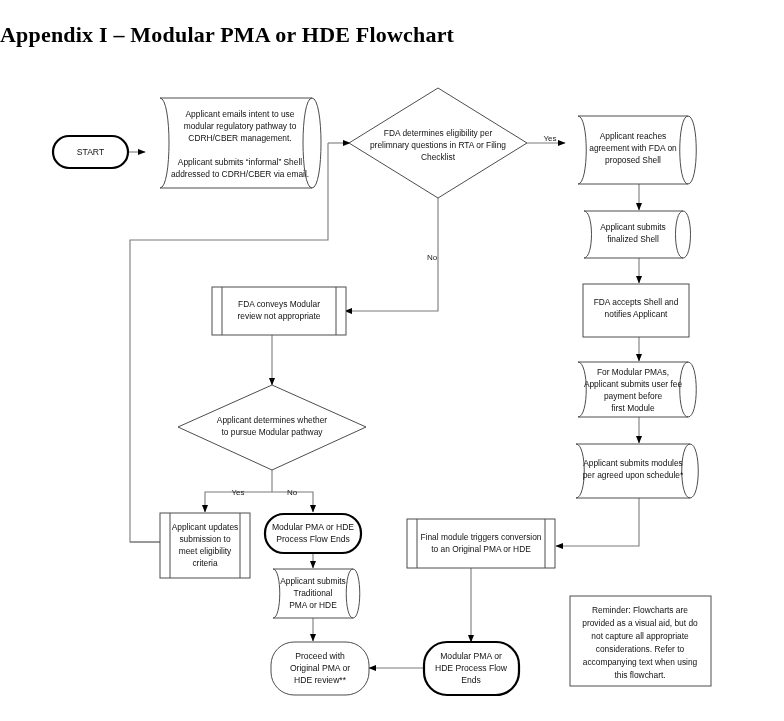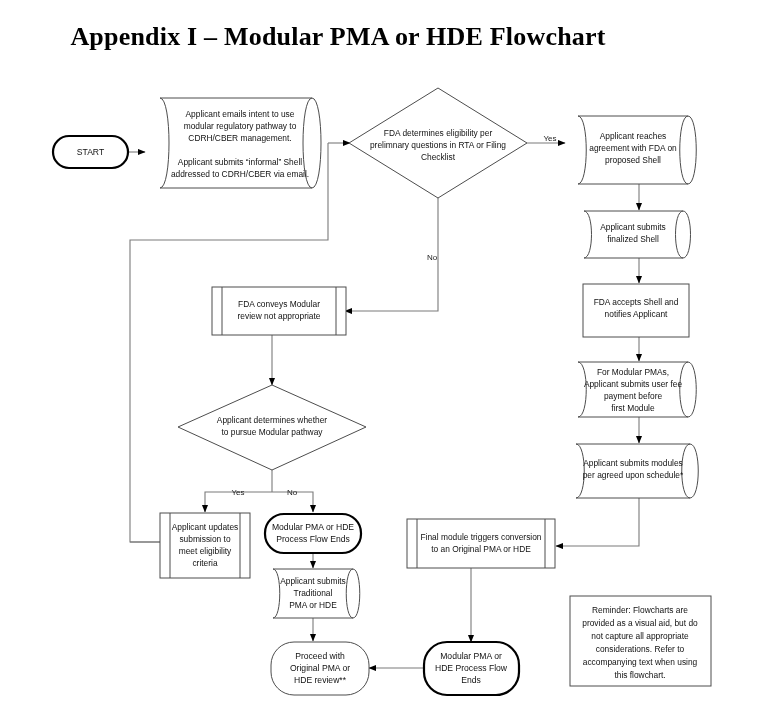--- a/index.html
+++ b/index.html
@@ -1,22 +1,22 @@
 <!DOCTYPE html>
 <html><head>
 <meta charset="utf-8">
 <style>
   html,body{margin:0;padding:0;background:#ffffff;}
   body{width:784px;height:721px;overflow:hidden;
        font-family:"Liberation Sans","DejaVu Sans",sans-serif;}
   #page{position:relative;width:784px;height:721px;background:#fff;}
   .title{
-    position:absolute;left:0;top:22px;width:676px;text-align:center;
+    position:absolute;left:0;top:22px;width:676px;text-align:left;
     font-family:"Liberation Serif","DejaVu Serif",serif;
-    font-size:26px;font-weight:bold;color:#000;letter-spacing:0.2px;
+    font-size:22px;font-weight:bold;color:#000;letter-spacing:0.2px;
   }
   svg{position:absolute;left:0;top:0;}
   .node-text{
     font-family:"Liberation Sans","DejaVu Sans",sans-serif;
     font-size:8.4px;fill:#111;text-anchor:middle;
   }
   .node-text.term{font-size:8.6px;}
   .edge-label{
     font-family:"Liberation Sans","DejaVu Sans",sans-serif;
     font-size:8px;fill:#222;text-anchor:middle;

